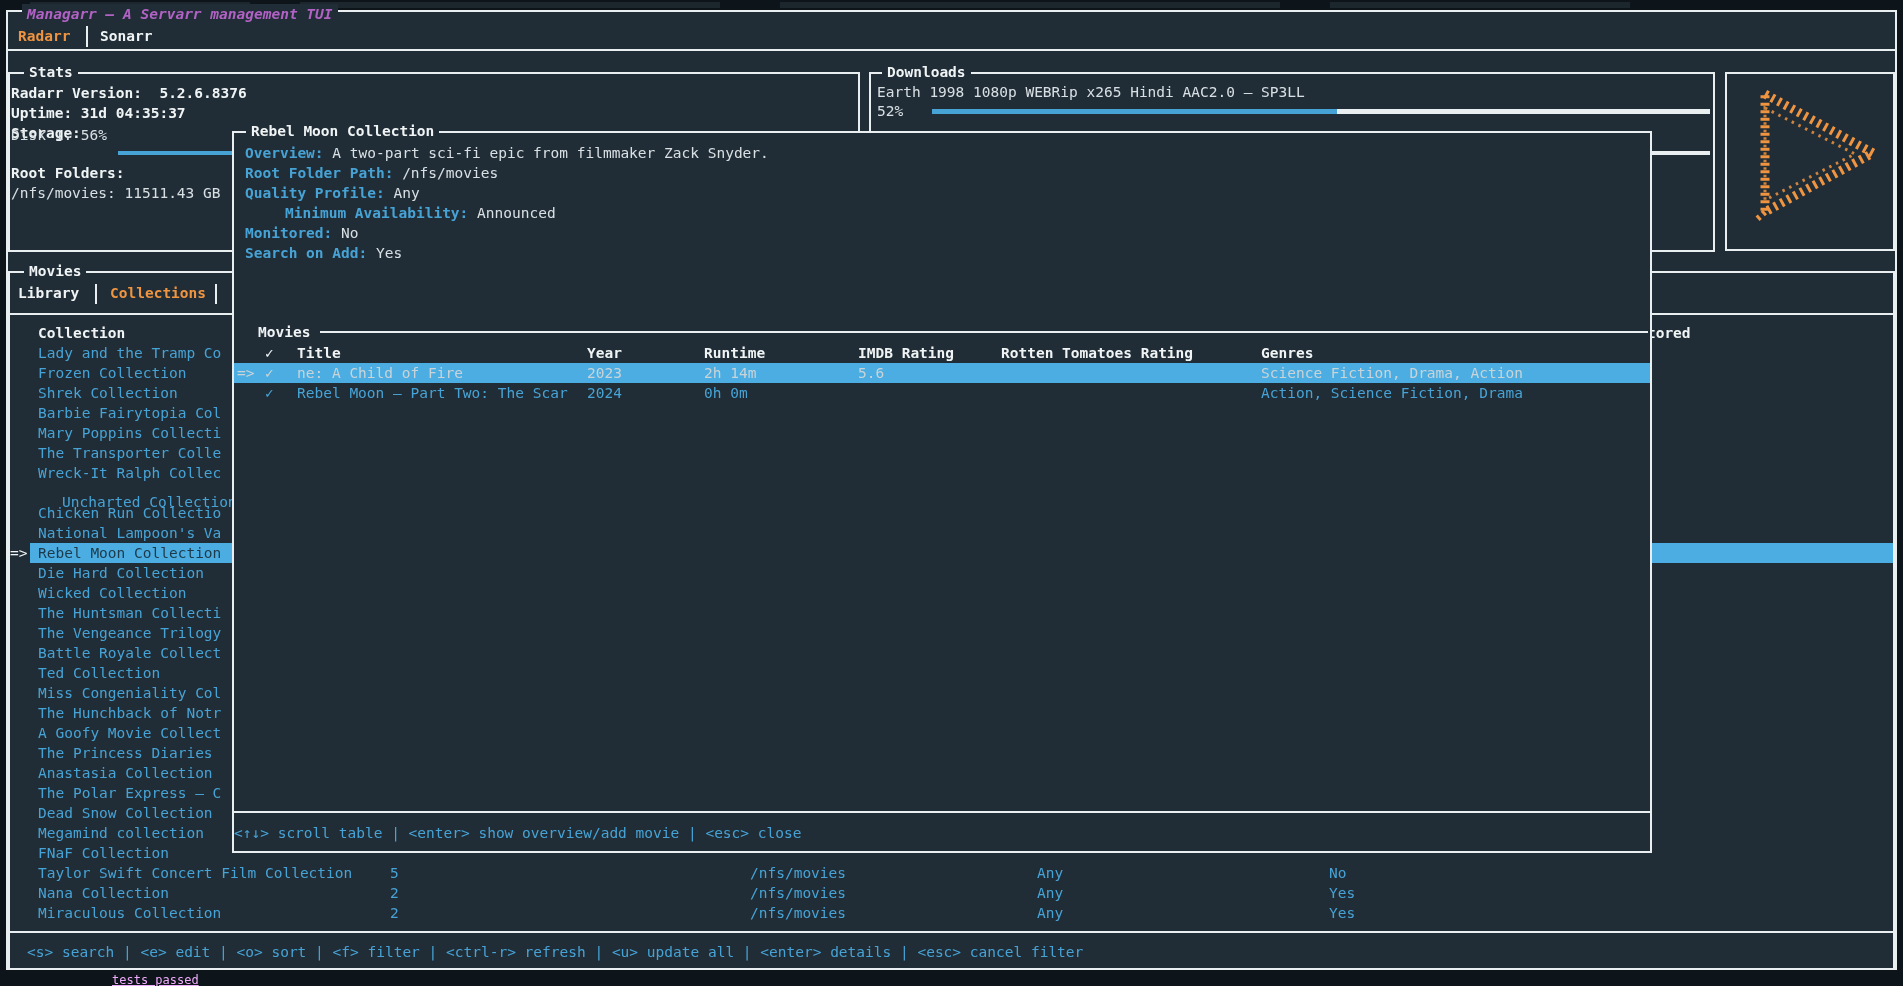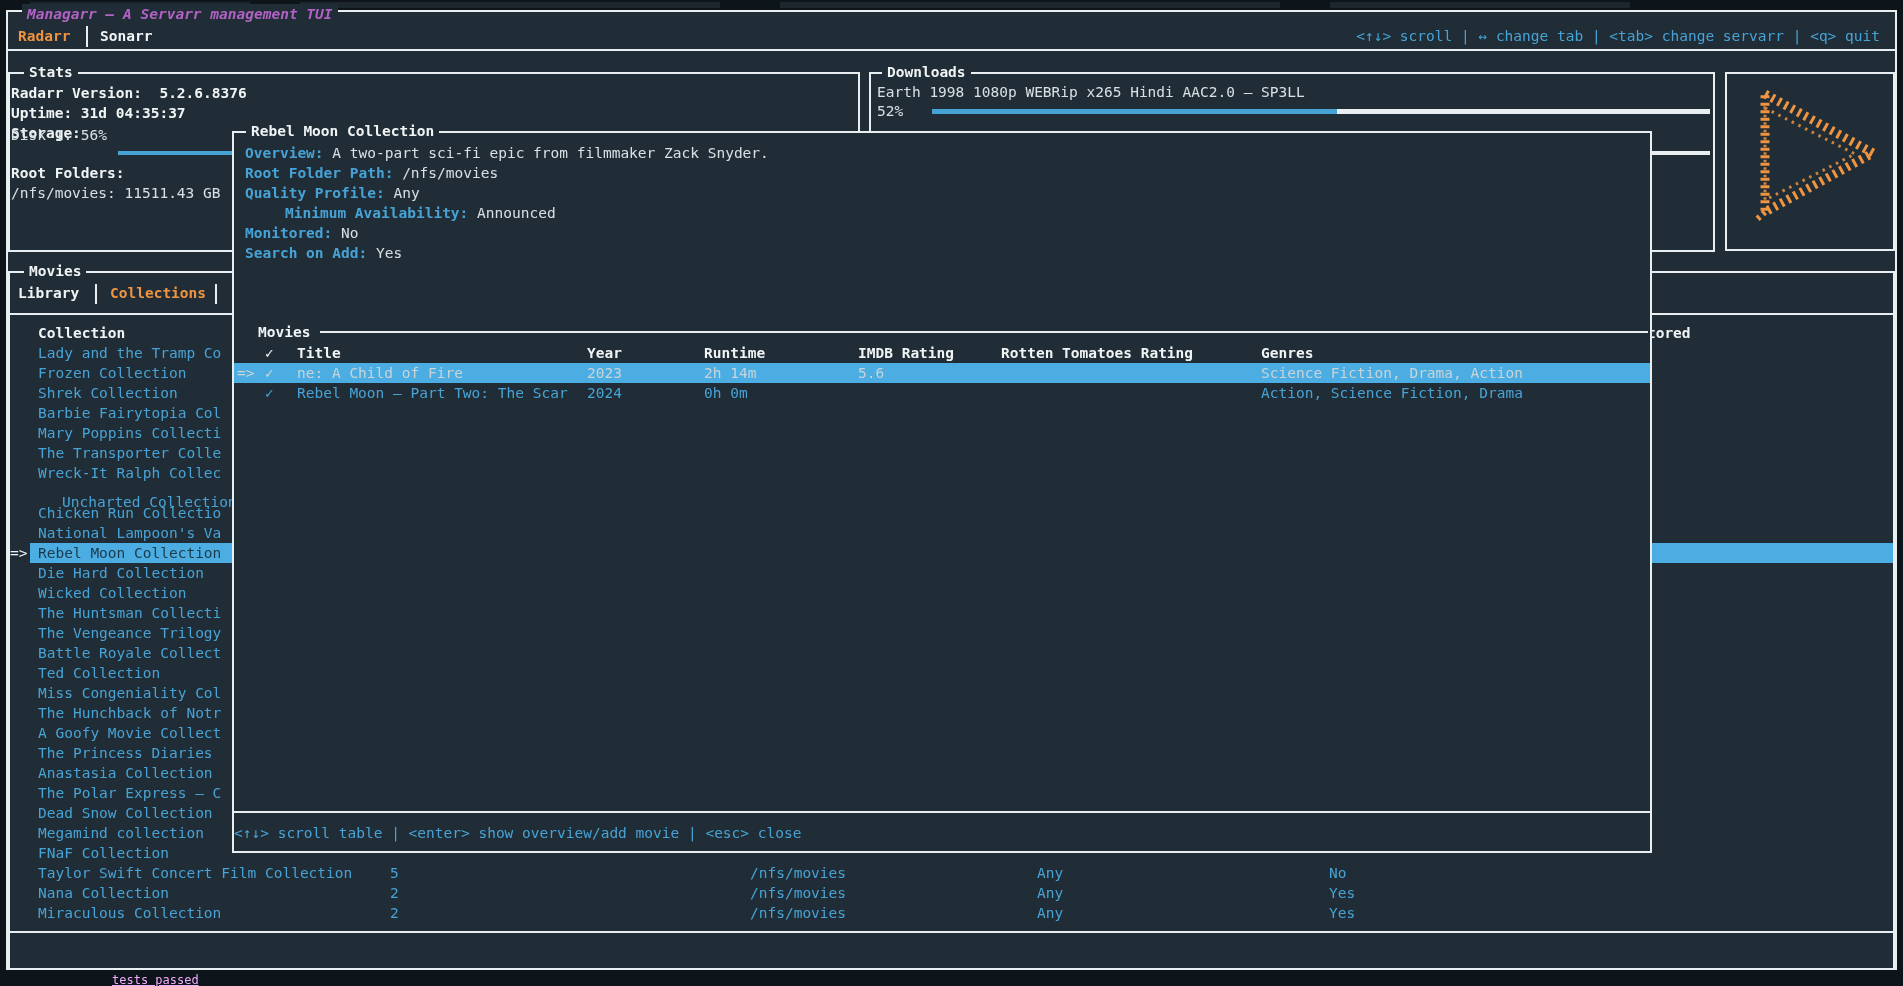--- a/index.html
+++ b/index.html
@@ -38,21 +38,20 @@
   <div class="topblock" style="left:780px;width:500px;"></div>
   <div class="topblock" style="left:1330px;width:300px;"></div>
 
   <div id="app"></div>
 
   <span class="t b mag onborder" style="left:22px;top:4px;font-style:italic;">Managarr – A Servarr management TUI</span>
 
   <span class="t b orange" style="left:18px;top:26px;">Radarr</span>
   <div class="vline" style="left:86px;top:26px;height:21px;"></div>
   <span class="t b bw" style="left:100px;top:26px;">Sonarr</span>
-  <span class="t blue" style="right:23px;top:26px;">&lt;↑↓&gt; scroll | ↔ change tab | &lt;tab&gt; change servarr | &lt;q&gt; quit</span>
   <div class="hline" style="left:6px;top:49px;width:1891px;"></div>
 
   <div class="panel" style="left:8px;top:72px;width:852px;height:180px;"></div>
   <span class="t b bw onborder" style="left:24px;top:62px;">Stats</span>
   <span class="t b bw" style="left:11px;top:83px;">Radarr Version:  5.2.6.8376</span>
   <span class="t b bw" style="left:11px;top:103px;">Uptime: 31d 04:35:37</span>
   <span class="t b bw" style="left:11px;top:123px;">Storage:</span>
   <span class="t white" style="left:11px;top:125px;">Disk 1: 56%</span>
   <div class="bar" style="left:118px;top:151px;width:726px;height:4px;background:var(--blue);"></div>
   <span class="t b bw" style="left:11px;top:163px;">Root Folders:</span>
@@ -123,20 +122,21 @@
       <span class="t blue" style="left: 1037px; top: 883px;">Any</span>
       <span class="t blue" style="left: 1329px; top: 883px;">Yes</span>
       <span class="t blue" style="left: 38px; top: 903px;">Miraculous Collection</span>
       <span class="t blue" style="left: 390px; top: 903px;">2</span>
       <span class="t blue" style="left: 750px; top: 903px;">/nfs/movies</span>
       <span class="t blue" style="left: 1037px; top: 903px;">Any</span>
       <span class="t blue" style="left: 1329px; top: 903px;">Yes</span>
     </div>
 
   <div class="hline" style="left:10px;top:931px;width:1883px;"></div>
+  <span class="t blue" style="left:27px;top:942px;">&lt;s&gt; search | &lt;e&gt; edit | &lt;o&gt; sort | &lt;f&gt; filter | &lt;ctrl-r&gt; refresh | &lt;u&gt; update all | &lt;enter&gt; details | &lt;esc&gt; cancel filter</span>
 
   <div id="modal">
     <span class="t b bw onborder" style="left:12px;top:-12px;">Rebel Moon Collection</span>
     <div id="modal-fields">
         <div class="t" style="left: 11px; top: 10px;"><span class="b" style="color: var(--blue);">Overview:</span> <span class="white">A two-part sci-fi epic from filmmaker Zack Snyder.</span></div>
         <div class="t" style="left: 11px; top: 30px;"><span class="b" style="color: var(--blue);">Root Folder Path:</span> <span class="white">/nfs/movies</span></div>
         <div class="t" style="left: 11px; top: 50px;"><span class="b" style="color: var(--blue);">Quality Profile:</span> <span class="white">Any</span></div>
         <div class="t" style="left: 11px; top: 70px;"><span class="b" style="color: var(--blue); padding-left: 40px;">Minimum Availability:</span> <span class="white">Announced</span></div>
         <div class="t" style="left: 11px; top: 90px;"><span class="b" style="color: var(--blue);">Monitored:</span> <span class="white">No</span></div>
         <div class="t" style="left: 11px; top: 110px;"><span class="b" style="color: var(--blue);">Search on Add:</span> <span class="white">Yes</span></div>

